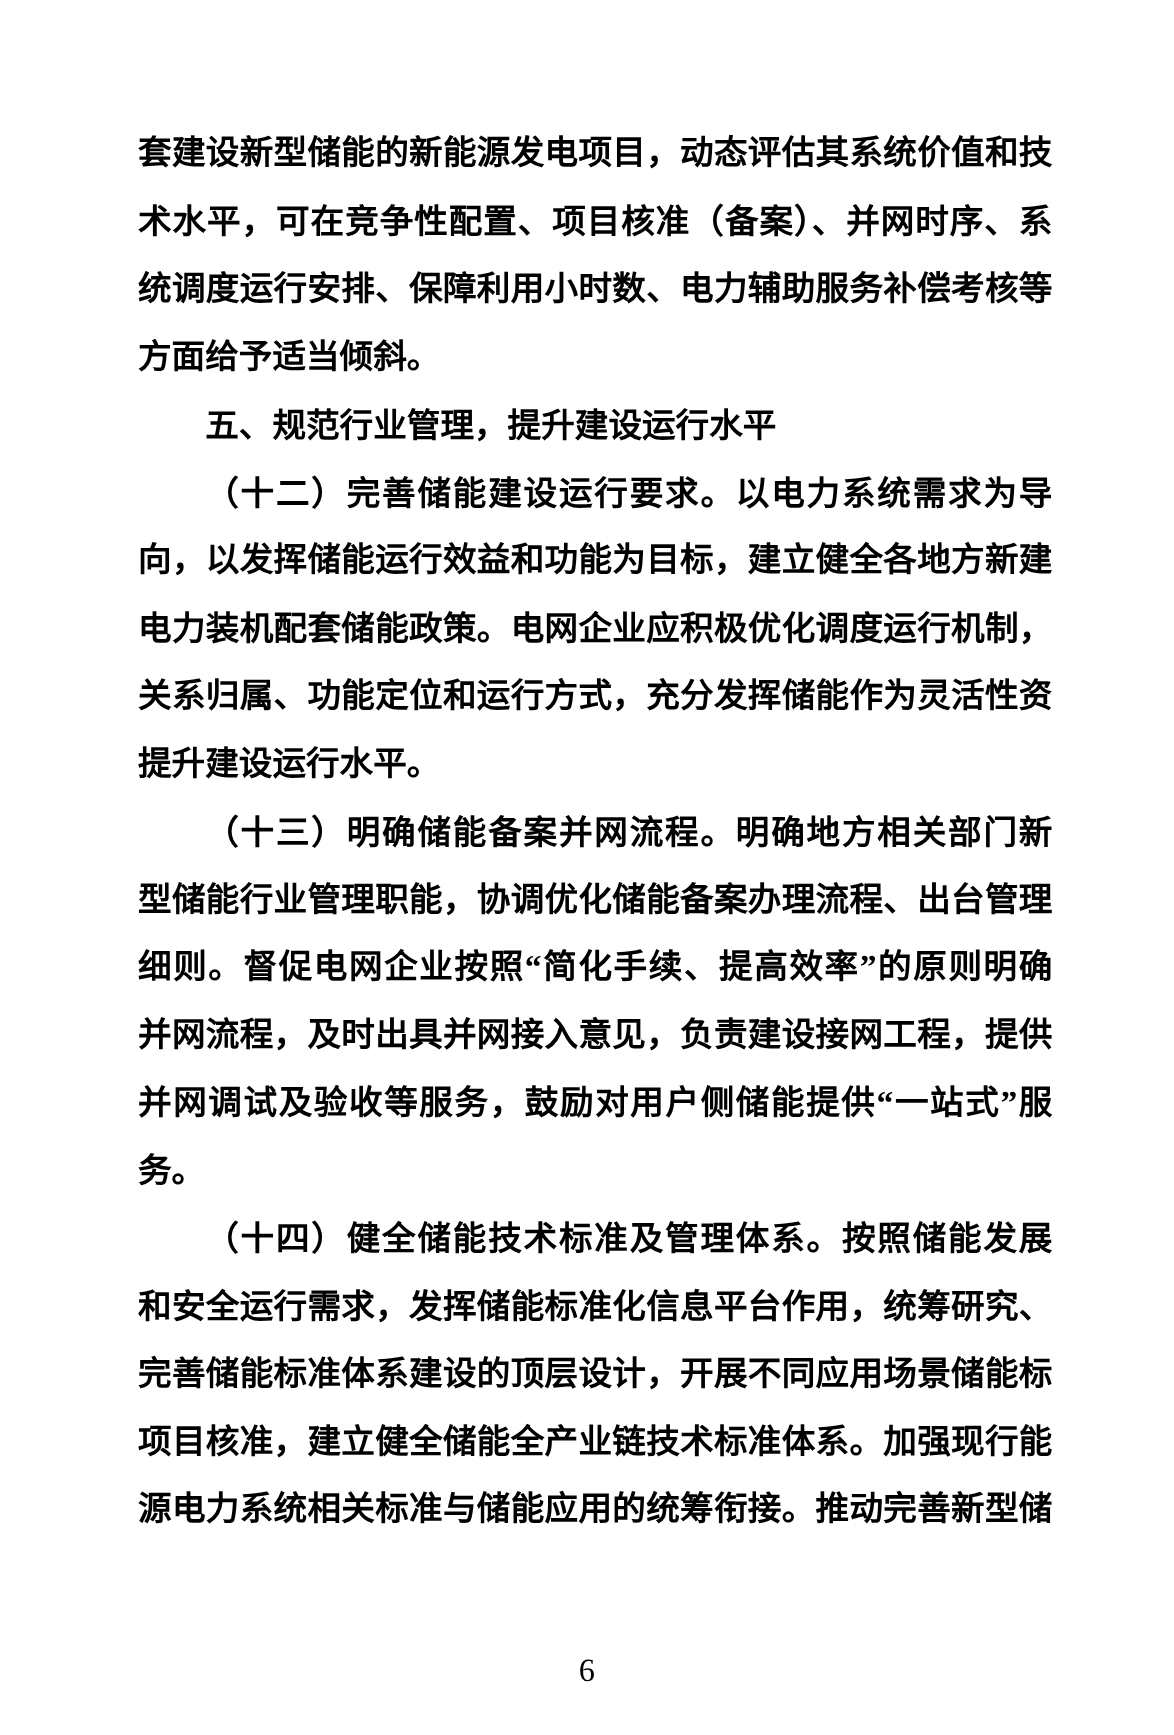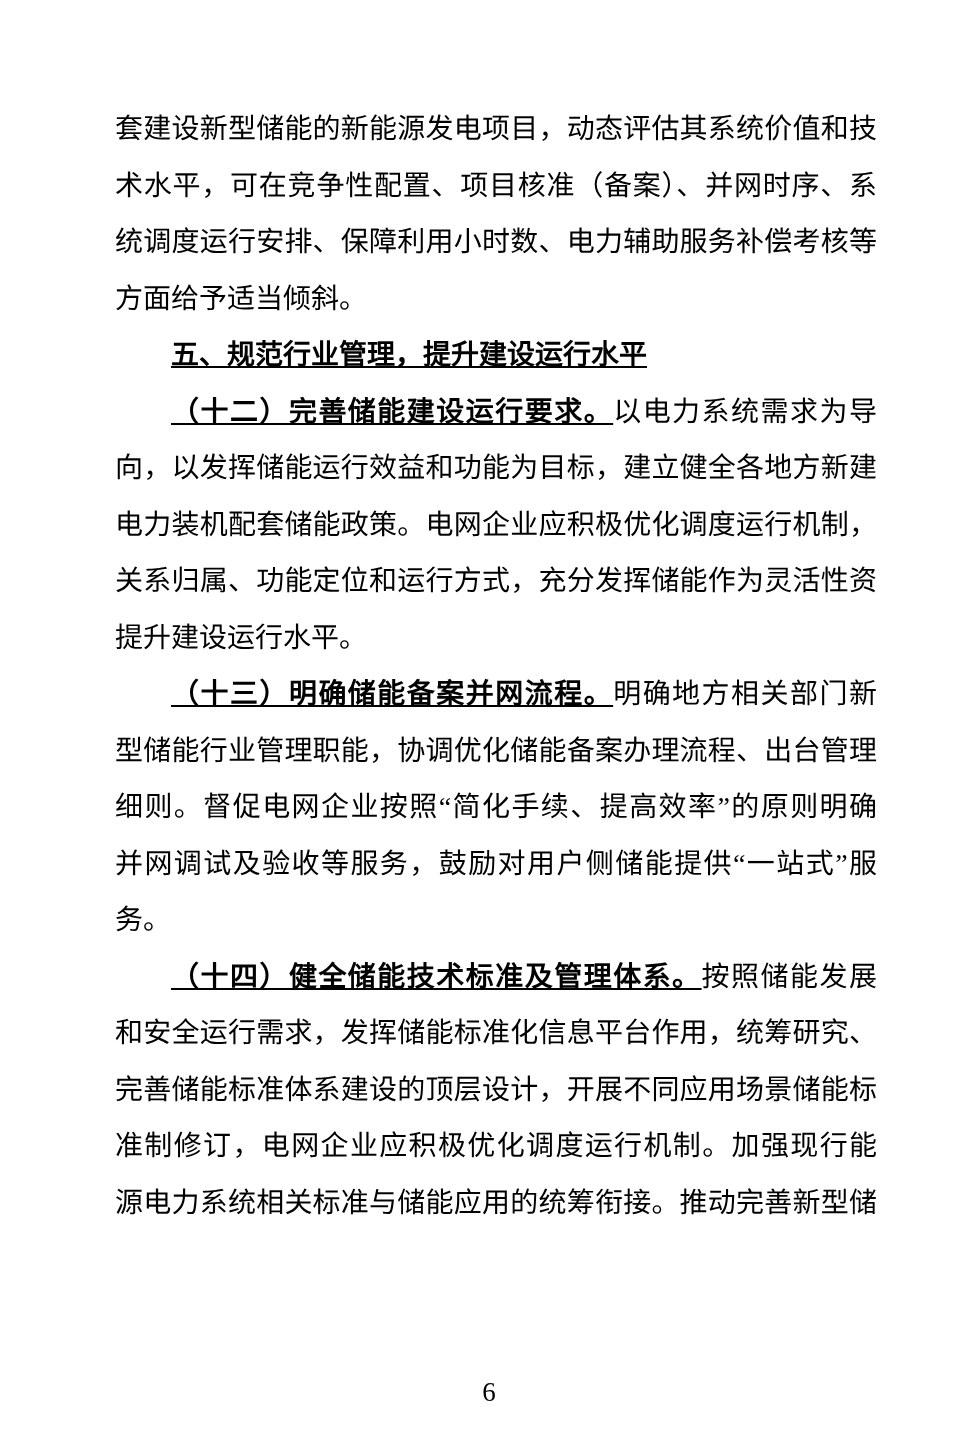--- a/index.html
+++ b/index.html
@@ -40,26 +40,25 @@
     text-align-last: justify;
   }
   .line.last {
     text-align: left;
     text-align-last: left;
   }
   .line.indent {
     text-indent: 56px;
   }
   .seg {
-    font-weight: normal;
+    font-weight: bold;
   }
   .seg.bold {
     font-weight: 700;
     font-family: "Liberation Sans", "DejaVu Sans", sans-serif;
-    text-decoration: underline;
   }
   .heading .line {
     font-weight: 700;
     font-family: "Liberation Sans", "DejaVu Sans", sans-serif;
   }
   .page-number {
     position: absolute;
     top: 1376px;
     left: 0;
     width: 100%;
@@ -88,25 +87,26 @@
         <div class="line indent justify"><span class="seg bold">（十二）完善储能建设运行要求。</span><span class="seg">以电力系统需求为导</span></div>
         <div class="line justify"><span class="seg">向，以发挥储能运行效益和功能为目标，建立健全各地方新建</span></div>
         <div class="line justify"><span class="seg">电力装机配套储能政策。电网企业应积极优化调度运行机制，</span></div>
         <div class="line justify"><span class="seg">关系归属、功能定位和运行方式，充分发挥储能作为灵活性资</span></div>
         <div class="line last"><span class="seg">提升建设运行水平。</span></div>
       </div>
       <div class="paragraph">
         <div class="line indent justify"><span class="seg bold">（十三）明确储能备案并网流程。</span><span class="seg">明确地方相关部门新</span></div>
         <div class="line justify"><span class="seg">型储能行业管理职能，协调优化储能备案办理流程、出台管理</span></div>
         <div class="line justify"><span class="seg">细则。督促电网企业按照“简化手续、提高效率”的原则明确</span></div>
+        <div class="line justify"><span class="seg">并网流程，及时出具并网接入意见，负责建设接网工程，提供</span></div>
         <div class="line justify"><span class="seg">并网调试及验收等服务，鼓励对用户侧储能提供“一站式”服</span></div>
         <div class="line last"><span class="seg">务。</span></div>
       </div>
       <div class="paragraph">
         <div class="line indent justify"><span class="seg bold">（十四）健全储能技术标准及管理体系。</span><span class="seg">按照储能发展</span></div>
         <div class="line justify"><span class="seg">和安全运行需求，发挥储能标准化信息平台作用，统筹研究、</span></div>
         <div class="line justify"><span class="seg">完善储能标准体系建设的顶层设计，开展不同应用场景储能标</span></div>
-        <div class="line justify"><span class="seg">准制修订，电网企业应积极优化调度运行机制。加强现行能</span></div>
+        <div class="line justify"><span class="seg">项目核准，建立健全储能全产业链技术标准体系。加强现行能</span></div>
         <div class="line justify"><span class="seg">源电力系统相关标准与储能应用的统筹衔接。推动完善新型储</span></div>
       </div>
     </div>
   <div class="page-number">6</div>
 </div>
 
 </body></html>

